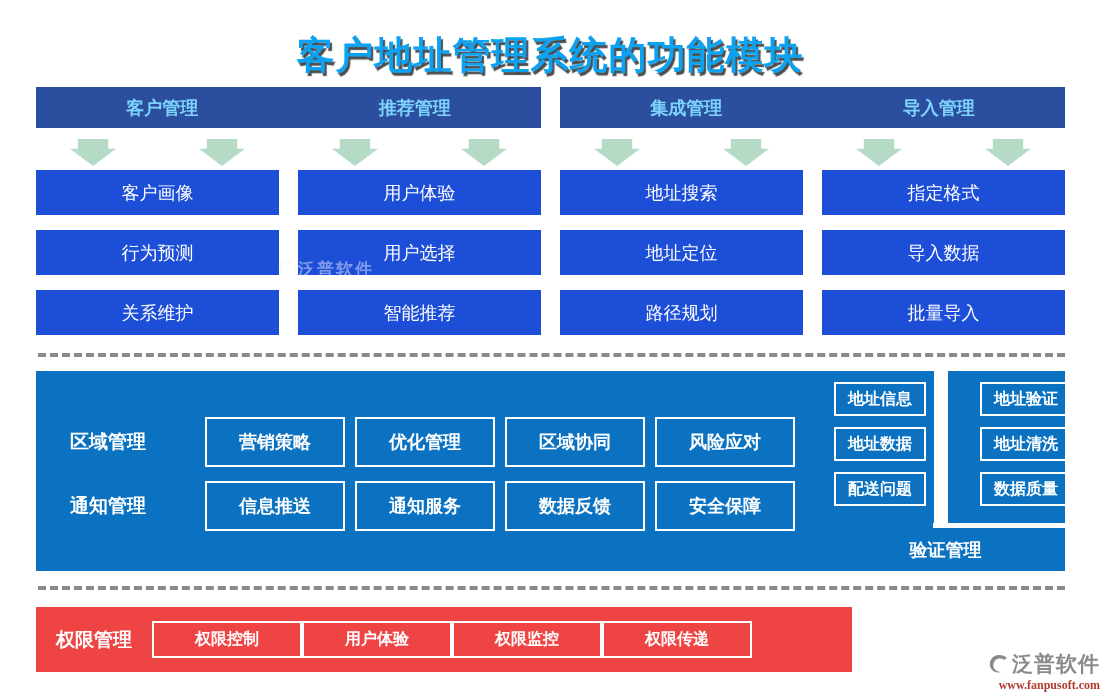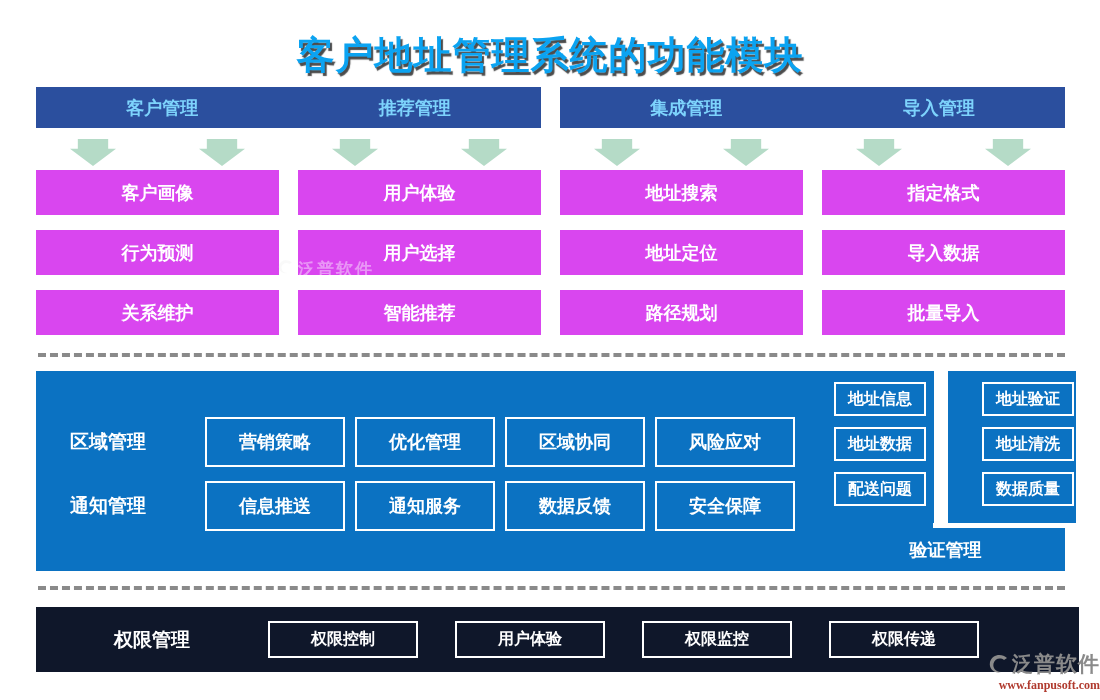--- a/index.html
+++ b/index.html
@@ -18,21 +18,21 @@
 
   
   .arrows { position:absolute; left:36px; top:139px; width:1029px; height:27px; display:flex; gap:19px; }
   .arrow-col { flex:1; display:flex; justify-content:space-between; padding:0 34px; box-sizing:border-box; }
   .arrow { width:46px; height:27px; background:#b5dbc7;
            clip-path:polygon(17% 0, 83% 0, 83% 36%, 100% 36%, 50% 100%, 0 36%, 17% 36%); }
 
   
   .cols { position:absolute; left:36px; top:170px; width:1029px; display:flex; gap:19px; }
   .fcol { flex:1; display:flex; flex-direction:column; gap:15px; }
-  .fbox { height:45px; background:#d946ef; color:#ffffff; font-size:18px; font-weight:bold;
+  .fbox { height:45px; background:#1d4ed8; color:#ffffff; font-size:18px; font-weight:normal;
           display:flex; align-items:center; justify-content:center; }
 
   
   .divider { position:absolute; left:38px; width:1027px; height:0; border-top:4px dashed #8a8a8a; }
   .divider.d1 { top:353px; }
   .divider.d2 { top:586px; }
 
   
   .mid { position:absolute; left:36px; top:371px; width:1029px; height:200px; }
   .mid-main { position:absolute; left:0; top:0; width:897px; height:200px; background:#0b72c2; }
@@ -41,30 +41,30 @@
   .mid-row.r2 { margin-top:14px; }
   .mid-label { width:169px; padding-left:34px; box-sizing:border-box; color:#ffffff;
                font-size:19px; font-weight:bold; }
   .mid-box { width:140px; height:50px; border:2px solid #ffffff; box-sizing:border-box; margin-right:10px;
              color:#ffffff; font-size:18px; font-weight:bold;
              display:flex; align-items:center; justify-content:center; }
 
   .side-panel { position:absolute; top:0; height:152px; background:#0b72c2;
                 padding-top:11px; box-sizing:border-box; }
   .side-panel.p1 { left:790px; width:108px; }
-  .side-panel.p2 { left:912px; width:128px;padding-left:32px; }
+  .side-panel.p2 { left:912px; width:117px;padding-left:32px; }
   .side-box { width:92px; height:34px; margin:0 auto 11px auto; border:2px solid #ffffff; box-sizing:border-box;
               color:#ffffff; font-size:16px; font-weight:bold;
               display:flex; align-items:center; justify-content:center; }
   .verify-bar { position:absolute; left:790px; top:157px; width:239px; height:43px; background:#0b72c2;
                 color:#ffffff; font-size:18px; font-weight:bold;
                 display:flex; align-items:center; justify-content:center; }
 
   
-  .bottom-bar { position:absolute; left:36px; top:607px; width:1043px; height:65px; background:#0f172a;
+  .bottom-bar { position:absolute; left:36px; top:607px; width:816px; height:65px; background:#ef4444;
                 display:flex; align-items:center;justify-content:space-between; }
   .bottom-label { width:232px; text-align:center; color:#ffffff; font-size:19px; font-weight:bold; }
   .bottom-boxes { flex:1; display:flex; justify-content:space-between; padding-right:100px; }
   .bottom-box { width:150px; height:37px; border:2px solid #ffffff; box-sizing:border-box;
                 color:#ffffff; font-size:16px; font-weight:bold;
                 display:flex; align-items:center; justify-content:center; }
 
   
   .wm { position:absolute; left:276px; top:258px; display:flex; align-items:flex-start; gap:4px;
         opacity:0.5; z-index:5; pointer-events:none; }

